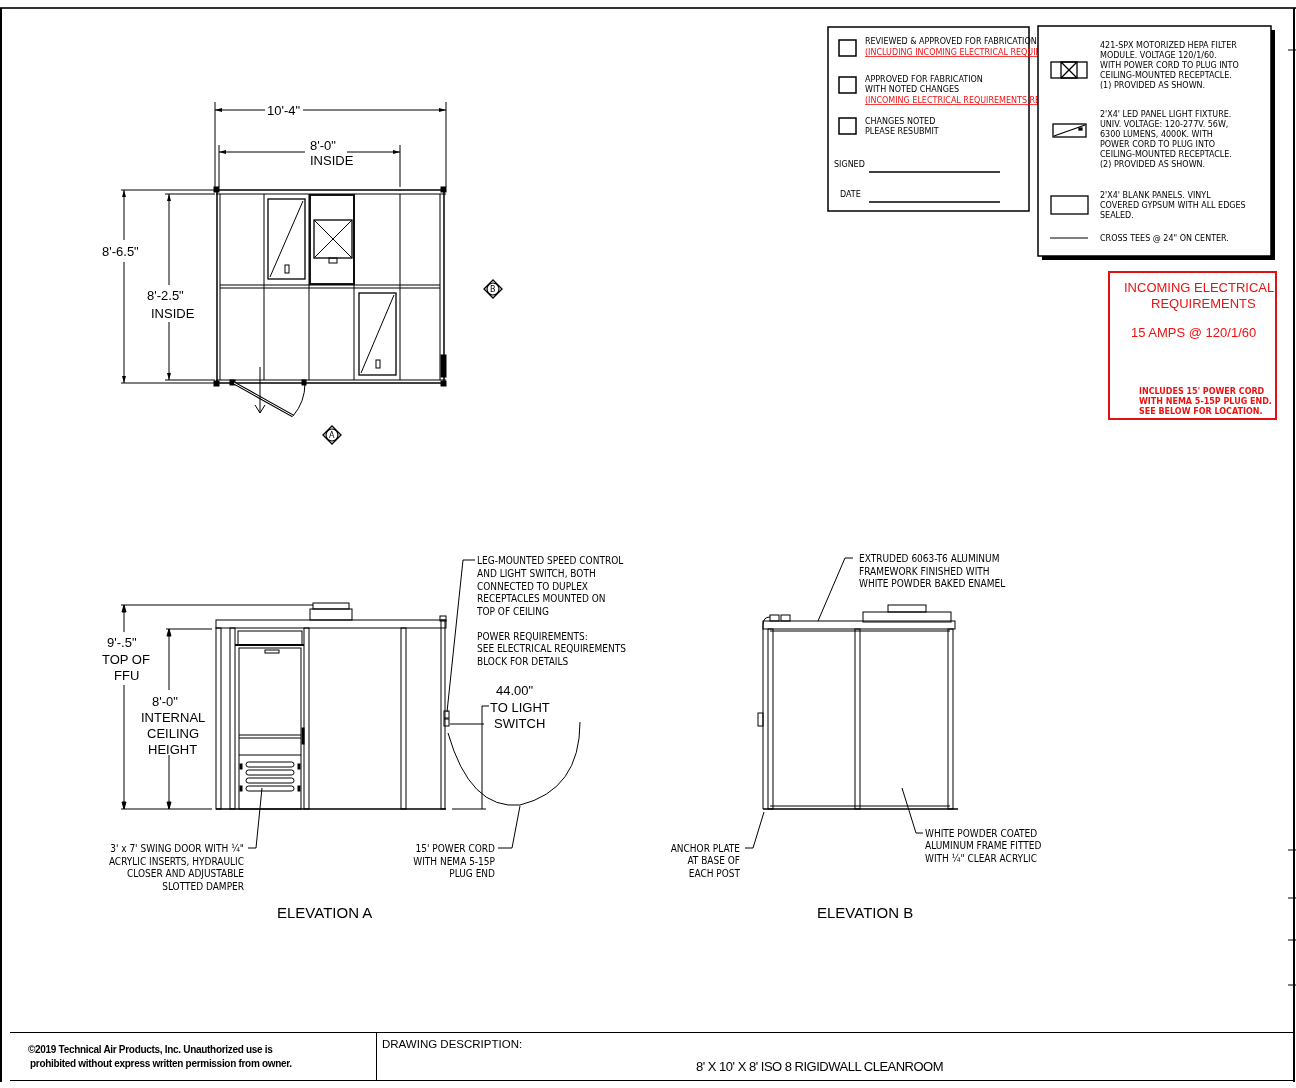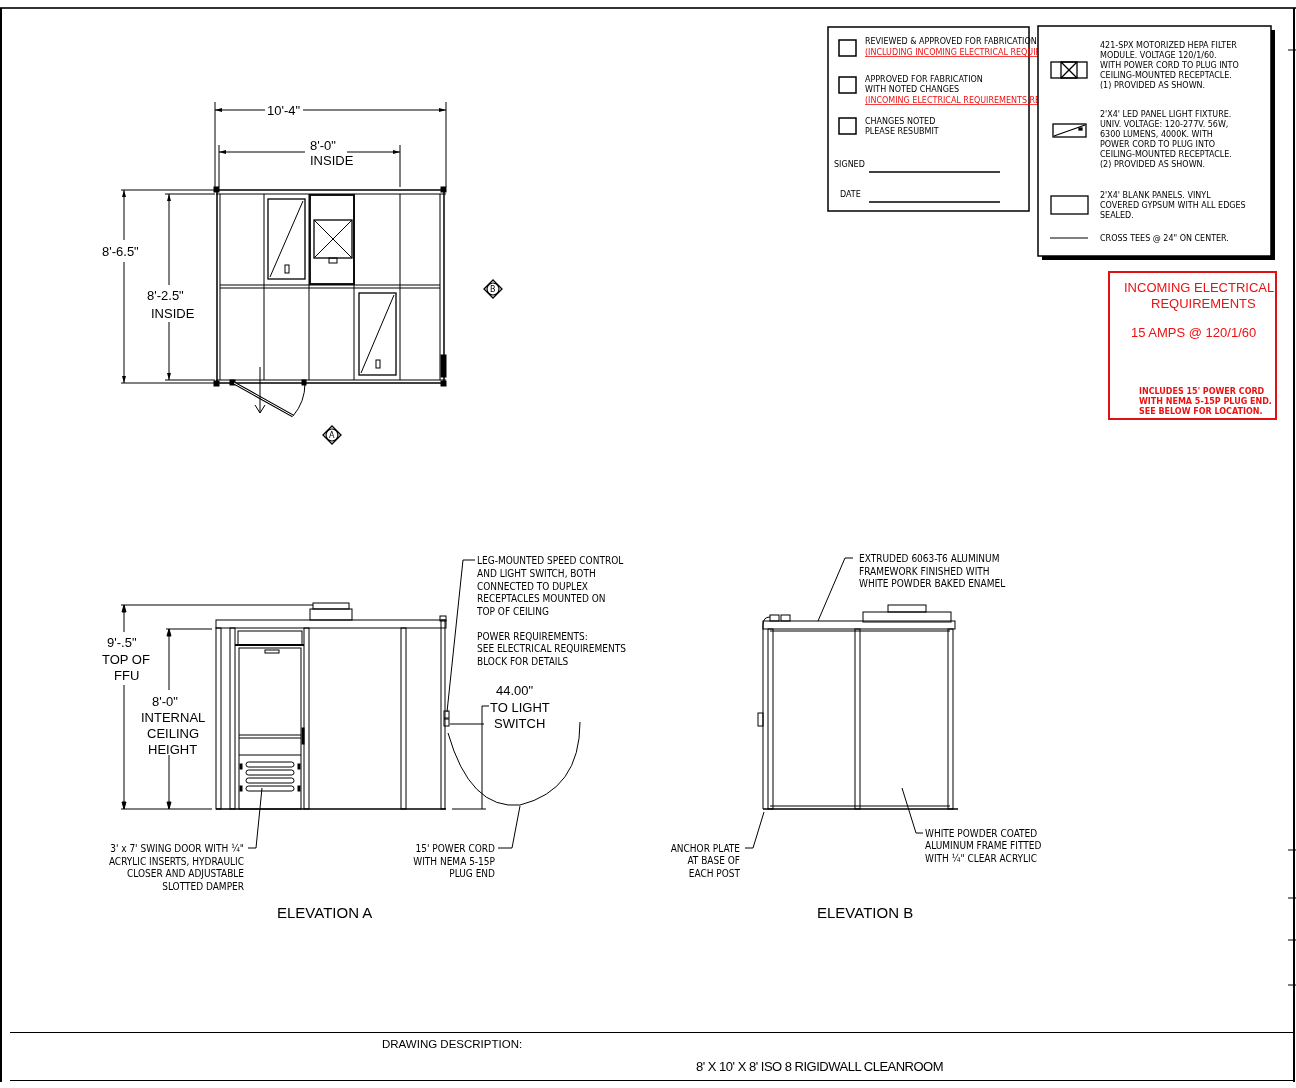--- a/index.html
+++ b/index.html
@@ -340,15 +340,21 @@
     <polyline points="902,788 916,833 923,833" fill="none" stroke="#000"></polyline>
     <text class="t-note" x="925" y="837">WHITE POWDER COATED</text>
     <text class="t-note" x="925" y="849">ALUMINUM FRAME FITTED</text>
     <text class="t-note" x="925" y="862">WITH ¼" CLEAR ACRYLIC</text>
 
     <text class="t-title" x="817" y="918">ELEVATION B</text>
   </g>
 </svg>
 
 <div class="title-block">
+  <div class="tb-left">
+    <div class="tb-copy">
+      <div>©2019 Technical Air Products, Inc.  Unauthorized use is</div>
+      <div style="padding-left:2px">prohibited without express written permission from owner.</div>
+    </div>
+  </div>
   <div class="tb-desc-label">DRAWING DESCRIPTION:</div>
   <div class="tb-desc-value">8' X 10' X 8' ISO 8 RIGIDWALL CLEANROOM</div>
 </div>
 
 </body></html>

